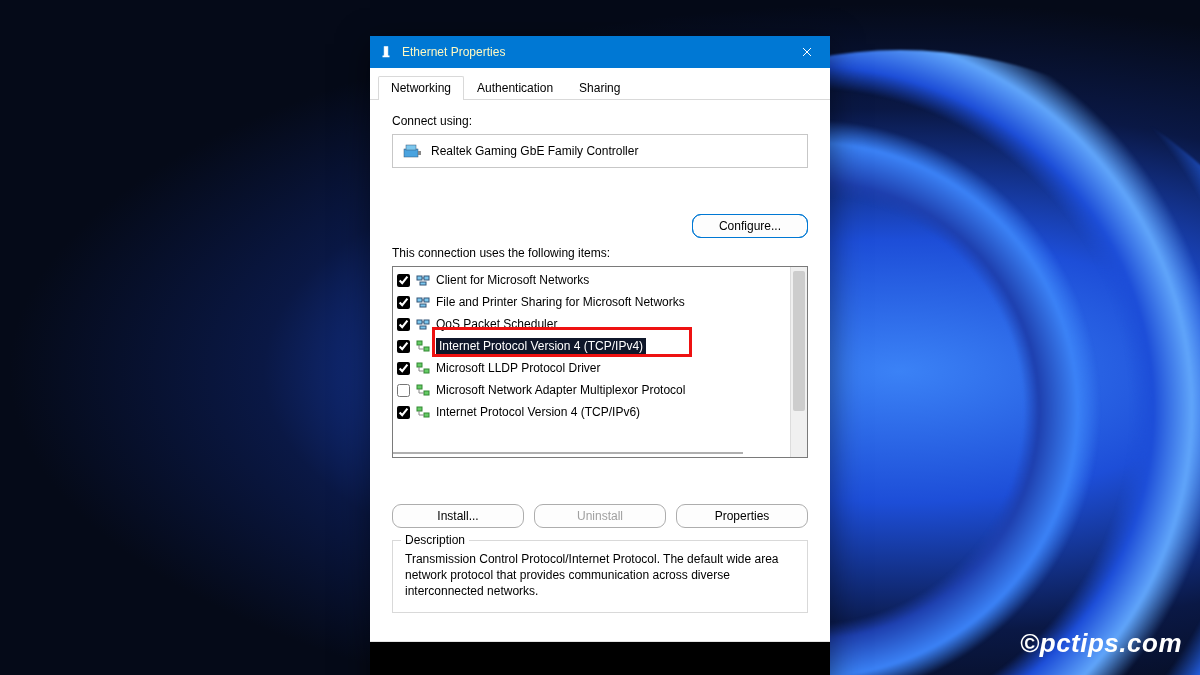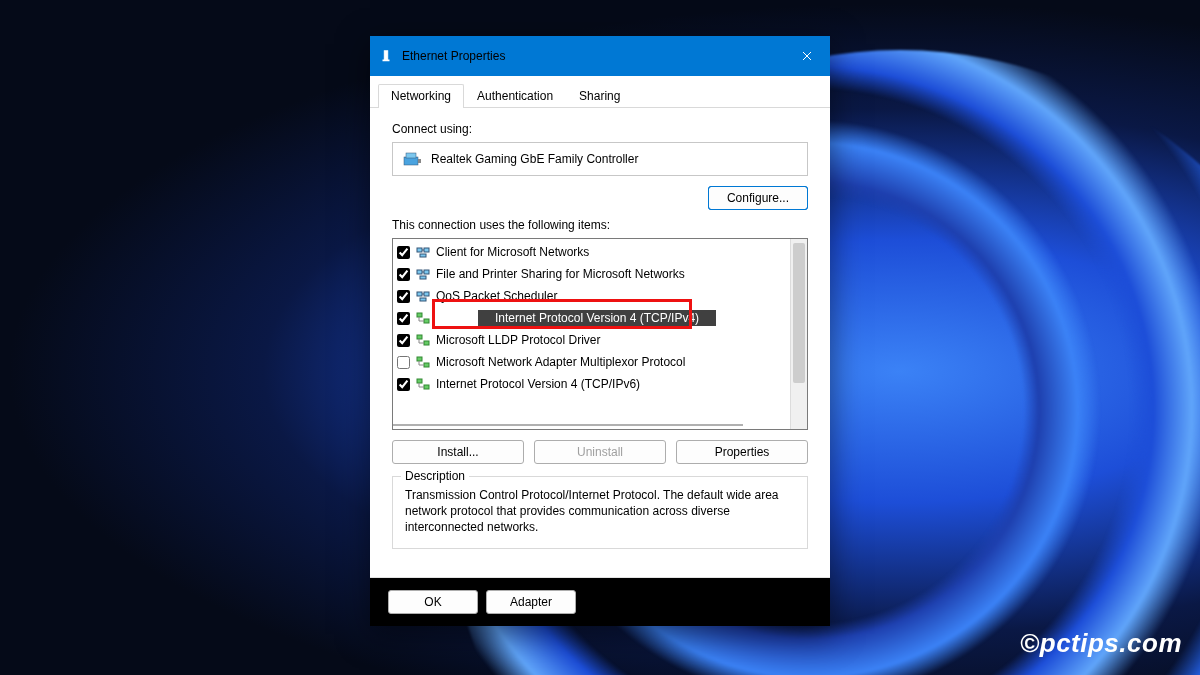--- a/index.html
+++ b/index.html
@@ -42,22 +42,22 @@
     .dialog {
       position: absolute;
       left: 370px;
       top: 36px;
       width: 460px;
       background: #fff;
       box-shadow: 0 8px 30px rgba(0,0,0,0.5);
     }
     .titlebar {
       background: #0078d4;
-      color: #000000;
-      height: 40px;
+      color: #fef9c3;
+      height: 32px;
       display: flex;
       align-items: center;
       padding: 0 8px;
     }
     .titlebar-icon {
       width: 16px; height: 16px;
       margin-right: 8px;
       display: inline-flex;
       align-items: center;
       justify-content: center;
@@ -112,27 +112,28 @@
       align-items: center;
       gap: 8px;
       margin-bottom: 10px;
     }
     .adapter-icon {
       width: 20px; height: 16px;
     }
 
     .btn {
       font-size: 12px;
-      padding: 4px 18px;
+      padding: 4px 26px;
       background: #fdfdfd;
       border: 1px solid #adadad;
-      border-radius: 3px;
+      border-radius: 9px;
       cursor: pointer;
       min-width: 90px;
       text-align: center;
+      margin-top: 36px;
     }
     .btn.disabled { color: #a0a0a0; cursor: default; }
     .btn.focused { border: 1px solid #0078d4; outline: 1px solid #0078d4; outline-offset: -1px; }
 
     .right-row {
       display: flex;
       justify-content: flex-end;
       margin-bottom: 8px;
     }
 
@@ -187,24 +188,23 @@
     .list-row .row-icon {
       width: 18px; height: 16px;
       display: inline-flex;
       align-items: center;
       justify-content: center;
     }
     .row-label {
       white-space: nowrap;
     }
     .row-label.selected {
-      background: #404040;
+      background: #0f172a;
       color: #fff;
-      padding: 1px 17px;
-      margin-left: 42px;
+      padding: 1px 3px;
     }
     .red-highlight {
       position: absolute;
       border: 3px solid #e11;
       left: 39px;
       top: 60px;
       width: 260px;
       height: 30px;
       pointer-events: none;
     }

